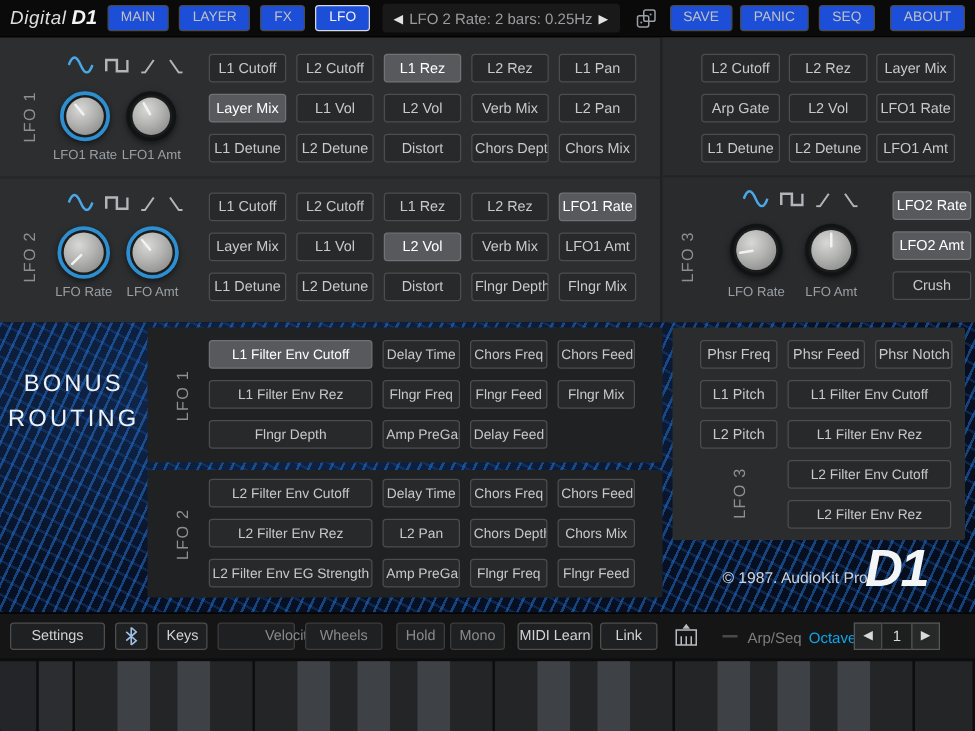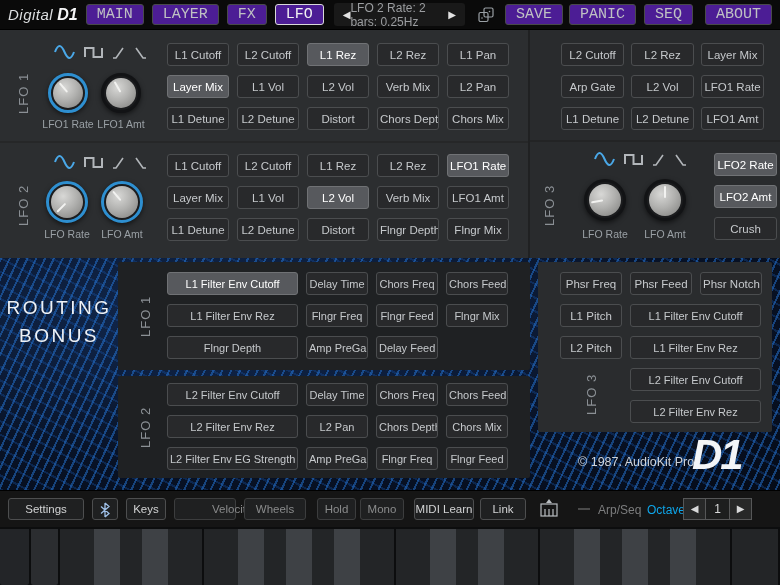--- a/index.html
+++ b/index.html
@@ -6,22 +6,22 @@
   body{width:780px;height:585px;position:relative;background:#050505;overflow:hidden;
        font-family:"Liberation Sans",sans-serif;-webkit-font-smoothing:antialiased;}
   button{font-family:inherit;cursor:default;}
 
   
   .topbar{position:absolute;left:0;top:0;width:780px;height:30px;background:#0a0a0a;
           display:flex;align-items:center;border-bottom:1px solid #000;box-sizing:border-box;}
   .logo{display:flex;align-items:baseline;margin-left:8px;white-space:nowrap;}
   .logo-digital{color:#dcdee0;font-size:15px;font-weight:300;letter-spacing:.5px;font-style:italic;}
   .logo-d1{color:#f4f5f6;font-size:16px;font-weight:800;margin-left:4px;font-style:italic;}
-  .tbtn{height:21px;background:#4c1d95;border:1px solid #494a4b;border-radius:3px;
-        color:#bfc1c3;font-size:15px;padding:0 10px;margin-left:8px;line-height:19px;font-family:Liberation Mono, monospace;}
+  .tbtn{height:21px;background:#1d4ed8;border:1px solid #494a4b;border-radius:3px;
+        color:#bfc1c3;font-size:11px;padding:0 10px;margin-left:8px;line-height:19px;}
   .tbtn.sel{border-color:#d8d8d8;color:#f2f2f2;}
   .pdisplay{height:23px;width:232px;margin-left:10px;background:#191919;border-radius:3px;
             display:flex;align-items:center;justify-content:space-between;padding:0 9px;box-sizing:border-box;}
   .pdisplay .arr{color:#e2e2e2;font-size:10px;}
   .pdisplay .val{color:#9b9da0;font-size:12px;}
   .iconbtn{background:none;border:none;padding:0;margin-left:12px;display:flex;align-items:center;}
   .spacer{flex:1;}
   .mr8{margin-right:8px;}
 
   
@@ -288,22 +288,22 @@
   <div class="grid g1" style="left:701px;top:123px;margin-left:13px;">
 
   <button class="mbtn sel">LFO2 Rate</button>
       <button class="mbtn sel">LFO2 Amt</button>
       <button class="mbtn">Crush</button>
     </div>
 </div>
 
 <div class="bonus">
   <div class="bonus-title">
+    <div>BONUS</div>
     <div>ROUTING</div>
-    <div>BONUS</div>
   </div>
 
   <div class="bpanel" style="left:118px;top:4px;width:412px;height:108px;">
     <div class="vlabel" style="left:20px;top:24px;height:60px;">LFO 1</div>
     <div class="grid gb" style="left:49px;top:10px;">
 
     <button class="mbtn sel">L1 Filter Env Cutoff</button>
         <button class="mbtn">Delay Time</button>
         <button class="mbtn">Chors Freq</button>
         <button class="mbtn">Chors Feed</button>

